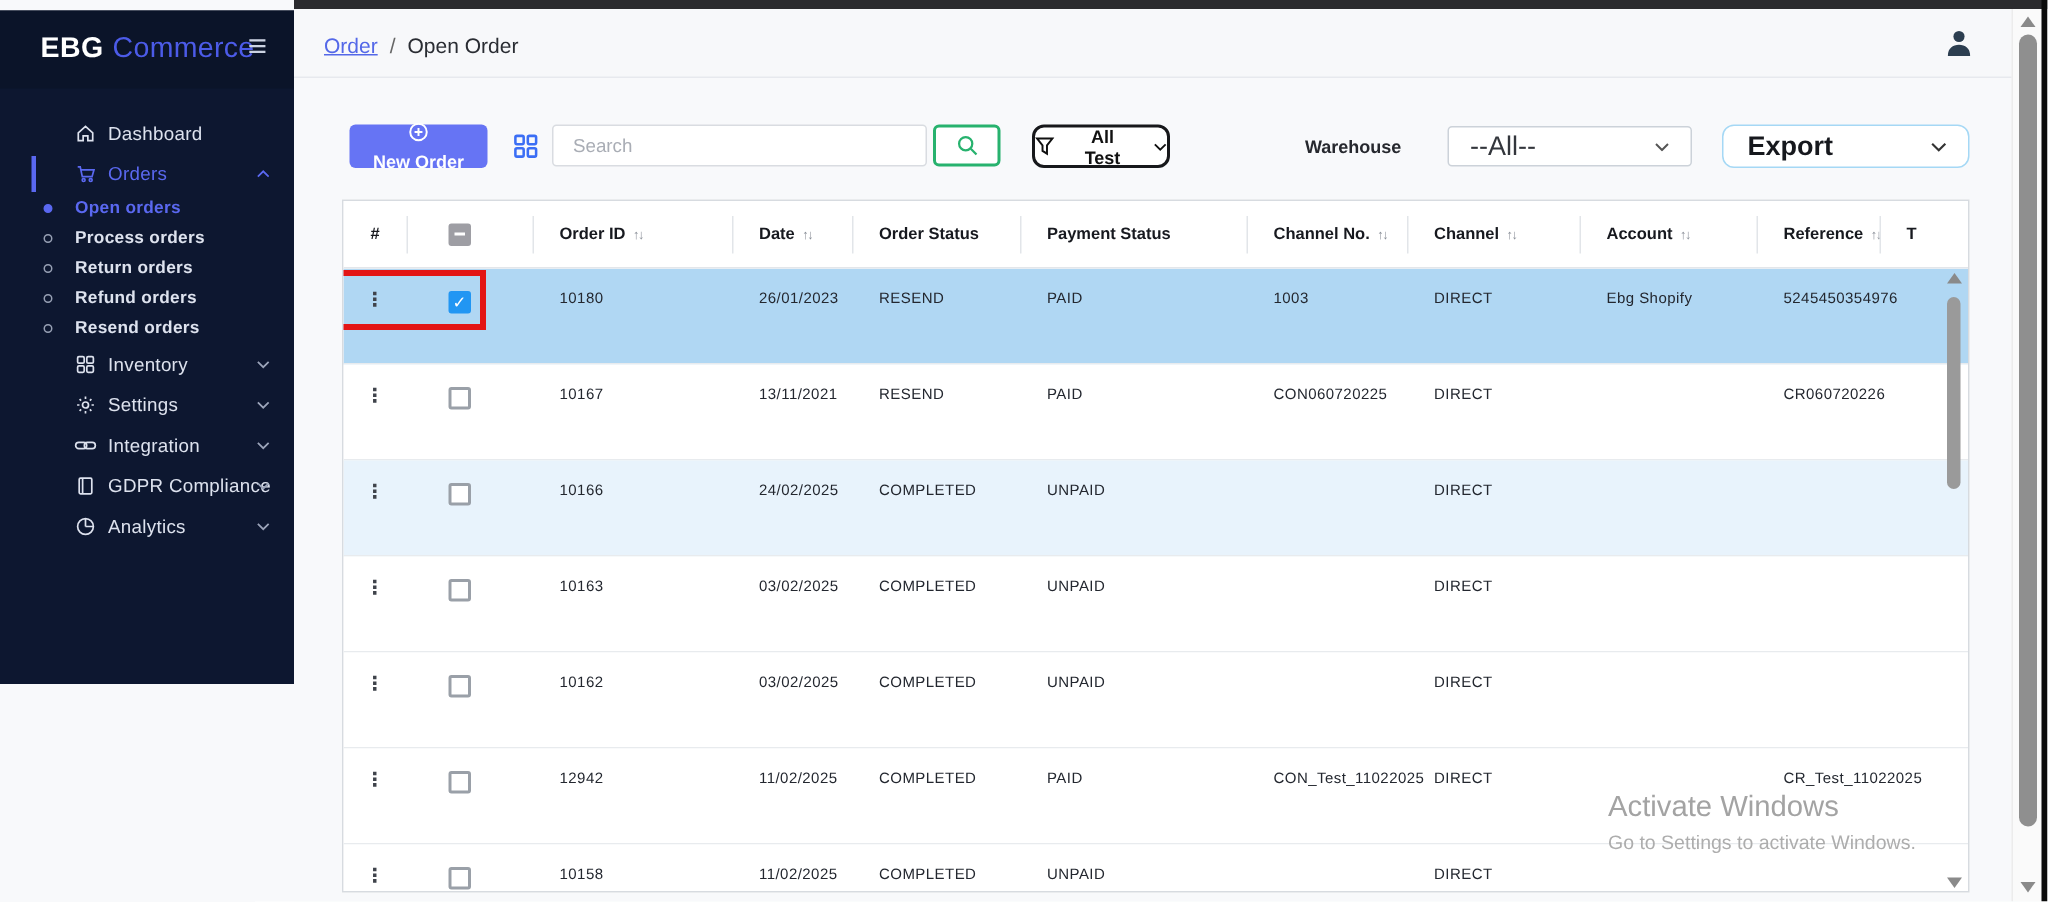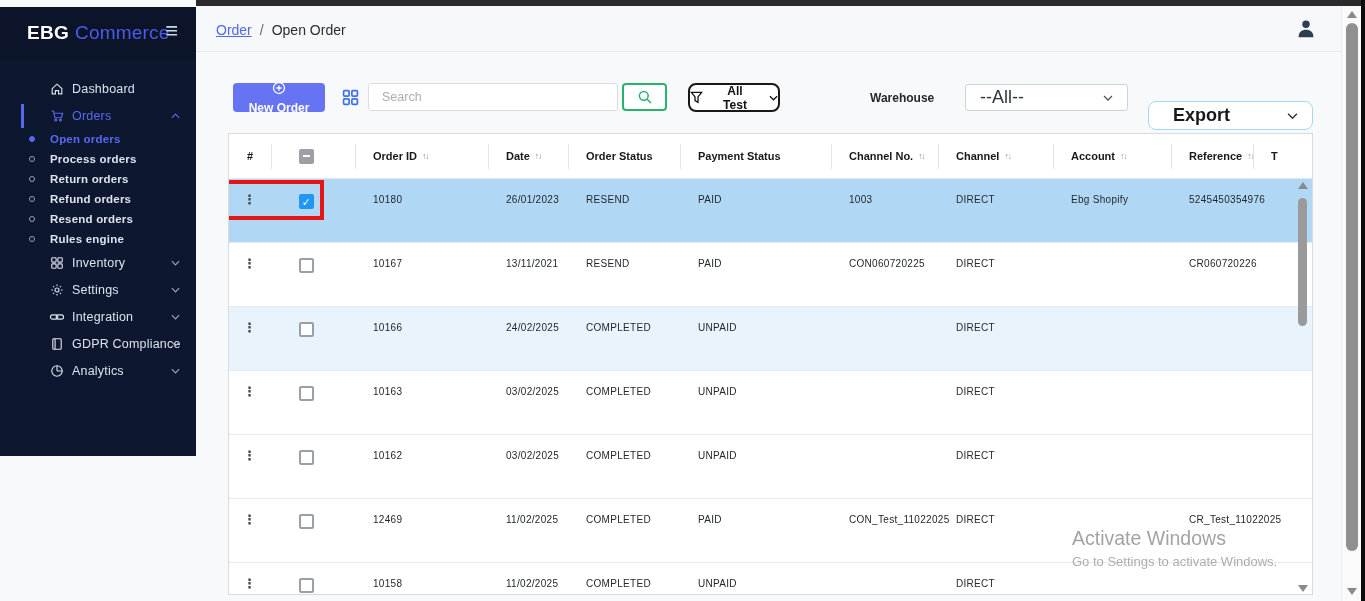--- a/index.html
+++ b/index.html
@@ -45,21 +45,21 @@
   
   .btn-new-order { position:absolute; left:37px; top:31px; width:92px; height:29px; background:#6674f4; border:none; border-radius:4px; color:#fff; font-size:12px; font-weight:700; display:flex; align-items:center; justify-content:center; gap:6px; cursor:pointer; font-family:inherit;flex-direction:column; }
   .view-grid { position:absolute; left:146px; top:37px; width:17px; height:17px; cursor:pointer; }
   .search-input { position:absolute; left:172px; top:31px; width:250px; height:28px; border:1px solid #d9dce1; border-radius:3px; background:#fff; padding-left:13px; font-size:12.5px; color:#333; font-family:inherit; outline:none; }
   .search-input::placeholder { color:#a9adb5; }
   .btn-search { position:absolute; left:426px; top:31px; width:45px; height:28px; background:#fff; border:2px solid #27b26e; border-radius:4px; display:flex; align-items:center; justify-content:center; cursor:pointer; }
   .btn-filter { position:absolute; left:492px; top:31px; width:92px; height:29px; background:#fff; border:2px solid #17181b; border-radius:8px; display:flex; align-items:center; justify-content:center; gap:13px; font-size:12px; font-weight:600; color:#111; cursor:pointer; font-family:inherit; }
   .wh-label { position:absolute; left:674px; top:39px; font-size:12px; font-weight:700; color:#26282e; }
   .select-box { position:absolute; background:#fff; display:flex; align-items:center; cursor:pointer; font-size:18px; color:#33363c; }
   .wh-select { left:769px; top:32px; width:163px; height:27px; border:1px solid #ccd2d9; border-radius:3px; padding-left:14px; }
-  .export-select { left:952px; top:31px; width:165px; height:29px; border:1px solid #a5d8f5; border-radius:8px; padding-left:24px; color:#16181d; font-weight:600;margin-top:18px; }
+  .export-select { left:952px; top:31px; width:165px; height:29px; border:1px solid #a5d8f5; border-radius:8px; padding-left:16px; color:#16181d; font-weight:600; }
   .select-chev { position:absolute; right:14px; top:50%; transform:translateY(-50%); color:#444; display:inline-flex; }
 
   
   .table { position:absolute; left:32px; top:81px; width:1085px; height:462px; background:#fff; border:1px solid #d7dbe0; overflow:hidden; }
   .thead, .tr { display:grid; grid-template-columns:42px 84px 133px 80px 112px 151px 107px 115px 118px 82px 1fr; }
   .thead { height:45px; border-bottom:1px solid #e3e6ea; background:#fff; position:relative; z-index:2; }
   .th { display:flex; align-items:center; padding-left:18px; font-size:11px; font-weight:700; color:#17191f; position:relative; white-space:nowrap; }
   .th:not(:first-child)::before { content:""; position:absolute; left:0; top:10px; height:25px; width:1px; background:#e2e5e9; }
   .th.center { justify-content:center; padding-left:0; }
   .sort { font-size:8.5px; color:#8a8f98; margin-left:5px; letter-spacing:-1px; }
@@ -140,24 +140,20 @@
         <span class="nav-label">Return orders</span>
       </div>
       <div class="nav-item sub">
         <span class="bullet"></span>
         <span class="nav-label">Refund orders</span>
       </div>
       <div class="nav-item sub">
         <span class="bullet"></span>
         <span class="nav-label">Resend orders</span>
       </div>
-      <div class="nav-item sub">
-        <span class="bullet"></span>
-        <span class="nav-label">Rules engine</span>
-      </div>
       <div class="nav-item top">
         <span class="nav-icon">
           <svg width="14" height="14" viewBox="0 0 16 16" fill="none" stroke="currentColor" stroke-width="1.3">
             <rect x="2" y="2" width="5" height="5" rx="1"></rect>
             <rect x="9" y="2" width="5" height="5" rx="1"></rect>
             <rect x="2" y="9" width="5" height="5" rx="1"></rect>
             <rect x="9" y="9" width="5" height="5" rx="1"></rect>
           </svg>
         </span>
         <span class="nav-label">Inventory</span>
@@ -413,21 +409,21 @@
           <div class="td">UNPAID</div>
           <div class="td"></div>
           <div class="td">DIRECT</div>
           <div class="td"></div>
           <div class="td"></div>
           <div class="td"></div>
         </div>
         <div class="tr">
           <div class="td center"><span class="kebab">⋮</span></div>
           <div class="td cb-cell"><span class="cb"></span></div>
-          <div class="td">12469</div>
+          <div class="td">12942</div>
           <div class="td">11/02/2025</div>
           <div class="td">COMPLETED</div>
           <div class="td">PAID</div>
           <div class="td">CON_Test_11022025</div>
           <div class="td">DIRECT</div>
           <div class="td"></div>
           <div class="td">CR_Test_11022025</div>
           <div class="td"></div>
         </div>
         <div class="tr">

